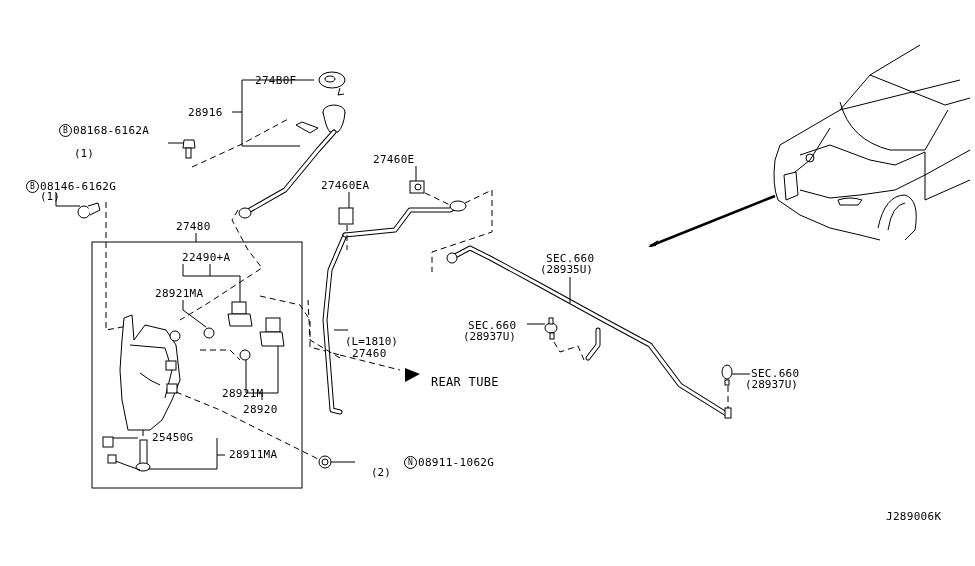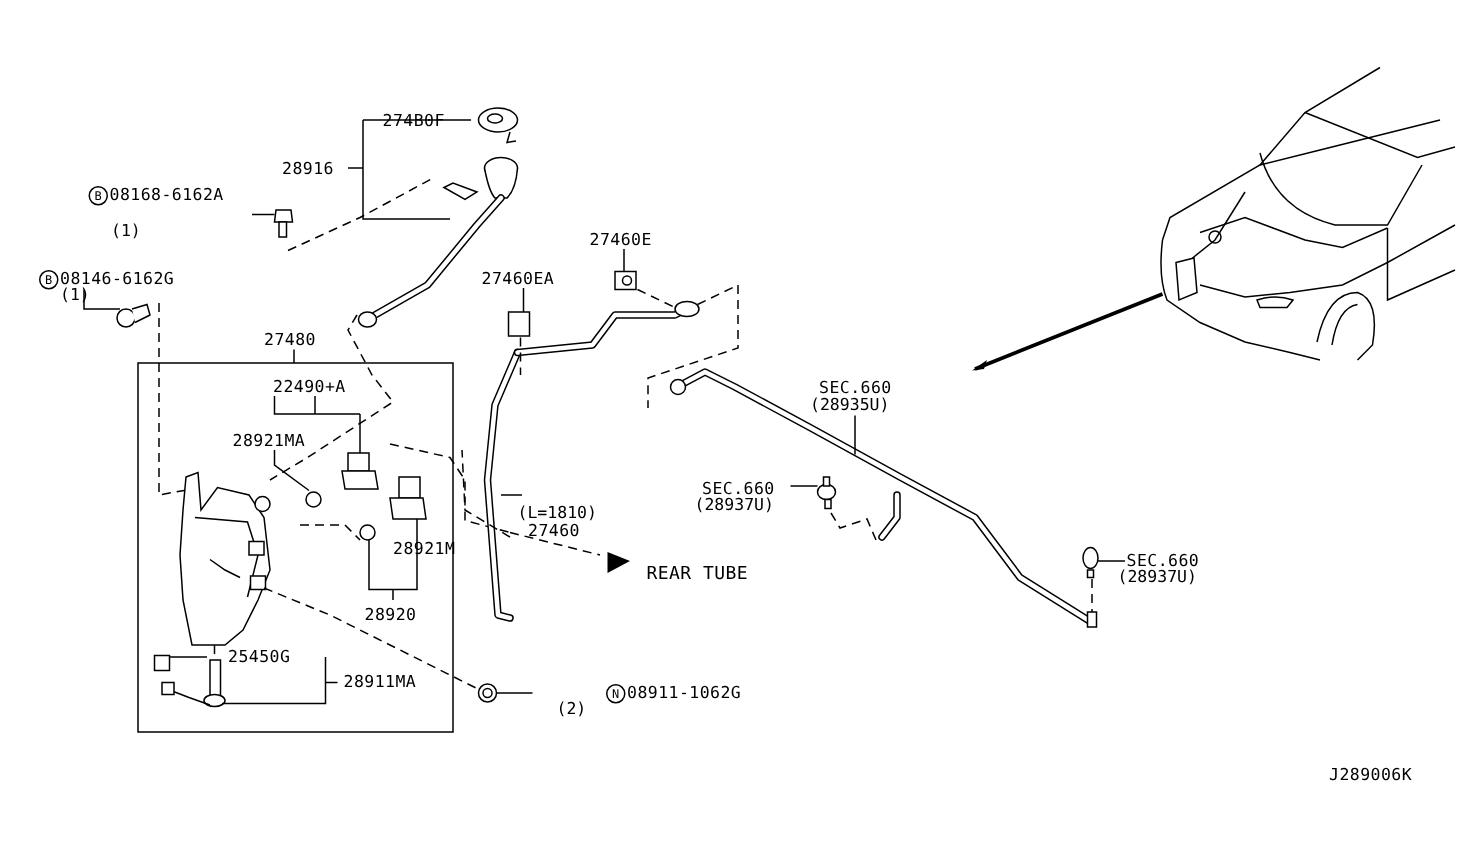--- a/index.html
+++ b/index.html
@@ -178,26 +178,26 @@
 
 <div class="lbl" style="left:59px;top:124px;"><span class="circ">B</span><span>08168-6162A</span></div>
 <div class="sub" style="left:74px;top:148px;">(1)</div>
 
 <div class="lbl" style="left:26px;top:180px;"><span class="circ">B</span><span>08146-6162G</span></div>
 <div class="sub" style="left:40px;top:191px;">(1)</div>
 
 <div class="lbl" style="left:176px;top:221px;">27480</div>
 <div class="lbl" style="left:182px;top:252px;">22490+A</div>
 <div class="lbl" style="left:155px;top:288px;">28921MA</div>
-<div class="lbl" style="left:222px;top:360px;margin-left:40px;">28921M</div>
+<div class="lbl" style="left:222px;top:388px;">28921M</div>
 <div class="lbl" style="left:243px;top:404px;">28920</div>
 <div class="lbl" style="left:152px;top:432px;">25450G</div>
 <div class="lbl" style="left:229px;top:449px;text-align:center;">28911MA</div>
 
-<div class="lbl" style="left:393px;top:154px;">27460E</div>
+<div class="lbl" style="left:373px;top:154px;">27460E</div>
 <div class="lbl" style="left:321px;top:180px;">27460EA</div>
 <div class="lbl" style="left:352px;top:324px;margin-top:24px;">27460</div>
 <div class="sub" style="left:345px;top:336px;">(L=1810)</div>
 <div class="lbl" style="left:431px;top:376px;font-size:12px;">REAR TUBE</div>
 
 <div class="lbl" style="left:356px;top:456px;padding-left:48px;"><span class="circ">N</span><span>08911-1062G</span></div>
 <div class="sub" style="left:371px;top:467px;">(2)</div>
 
 <div class="lbl" style="left:546px;top:253px;">SEC.660</div>
 <div class="sub" style="left:540px;top:264px;">(28935U)</div>

